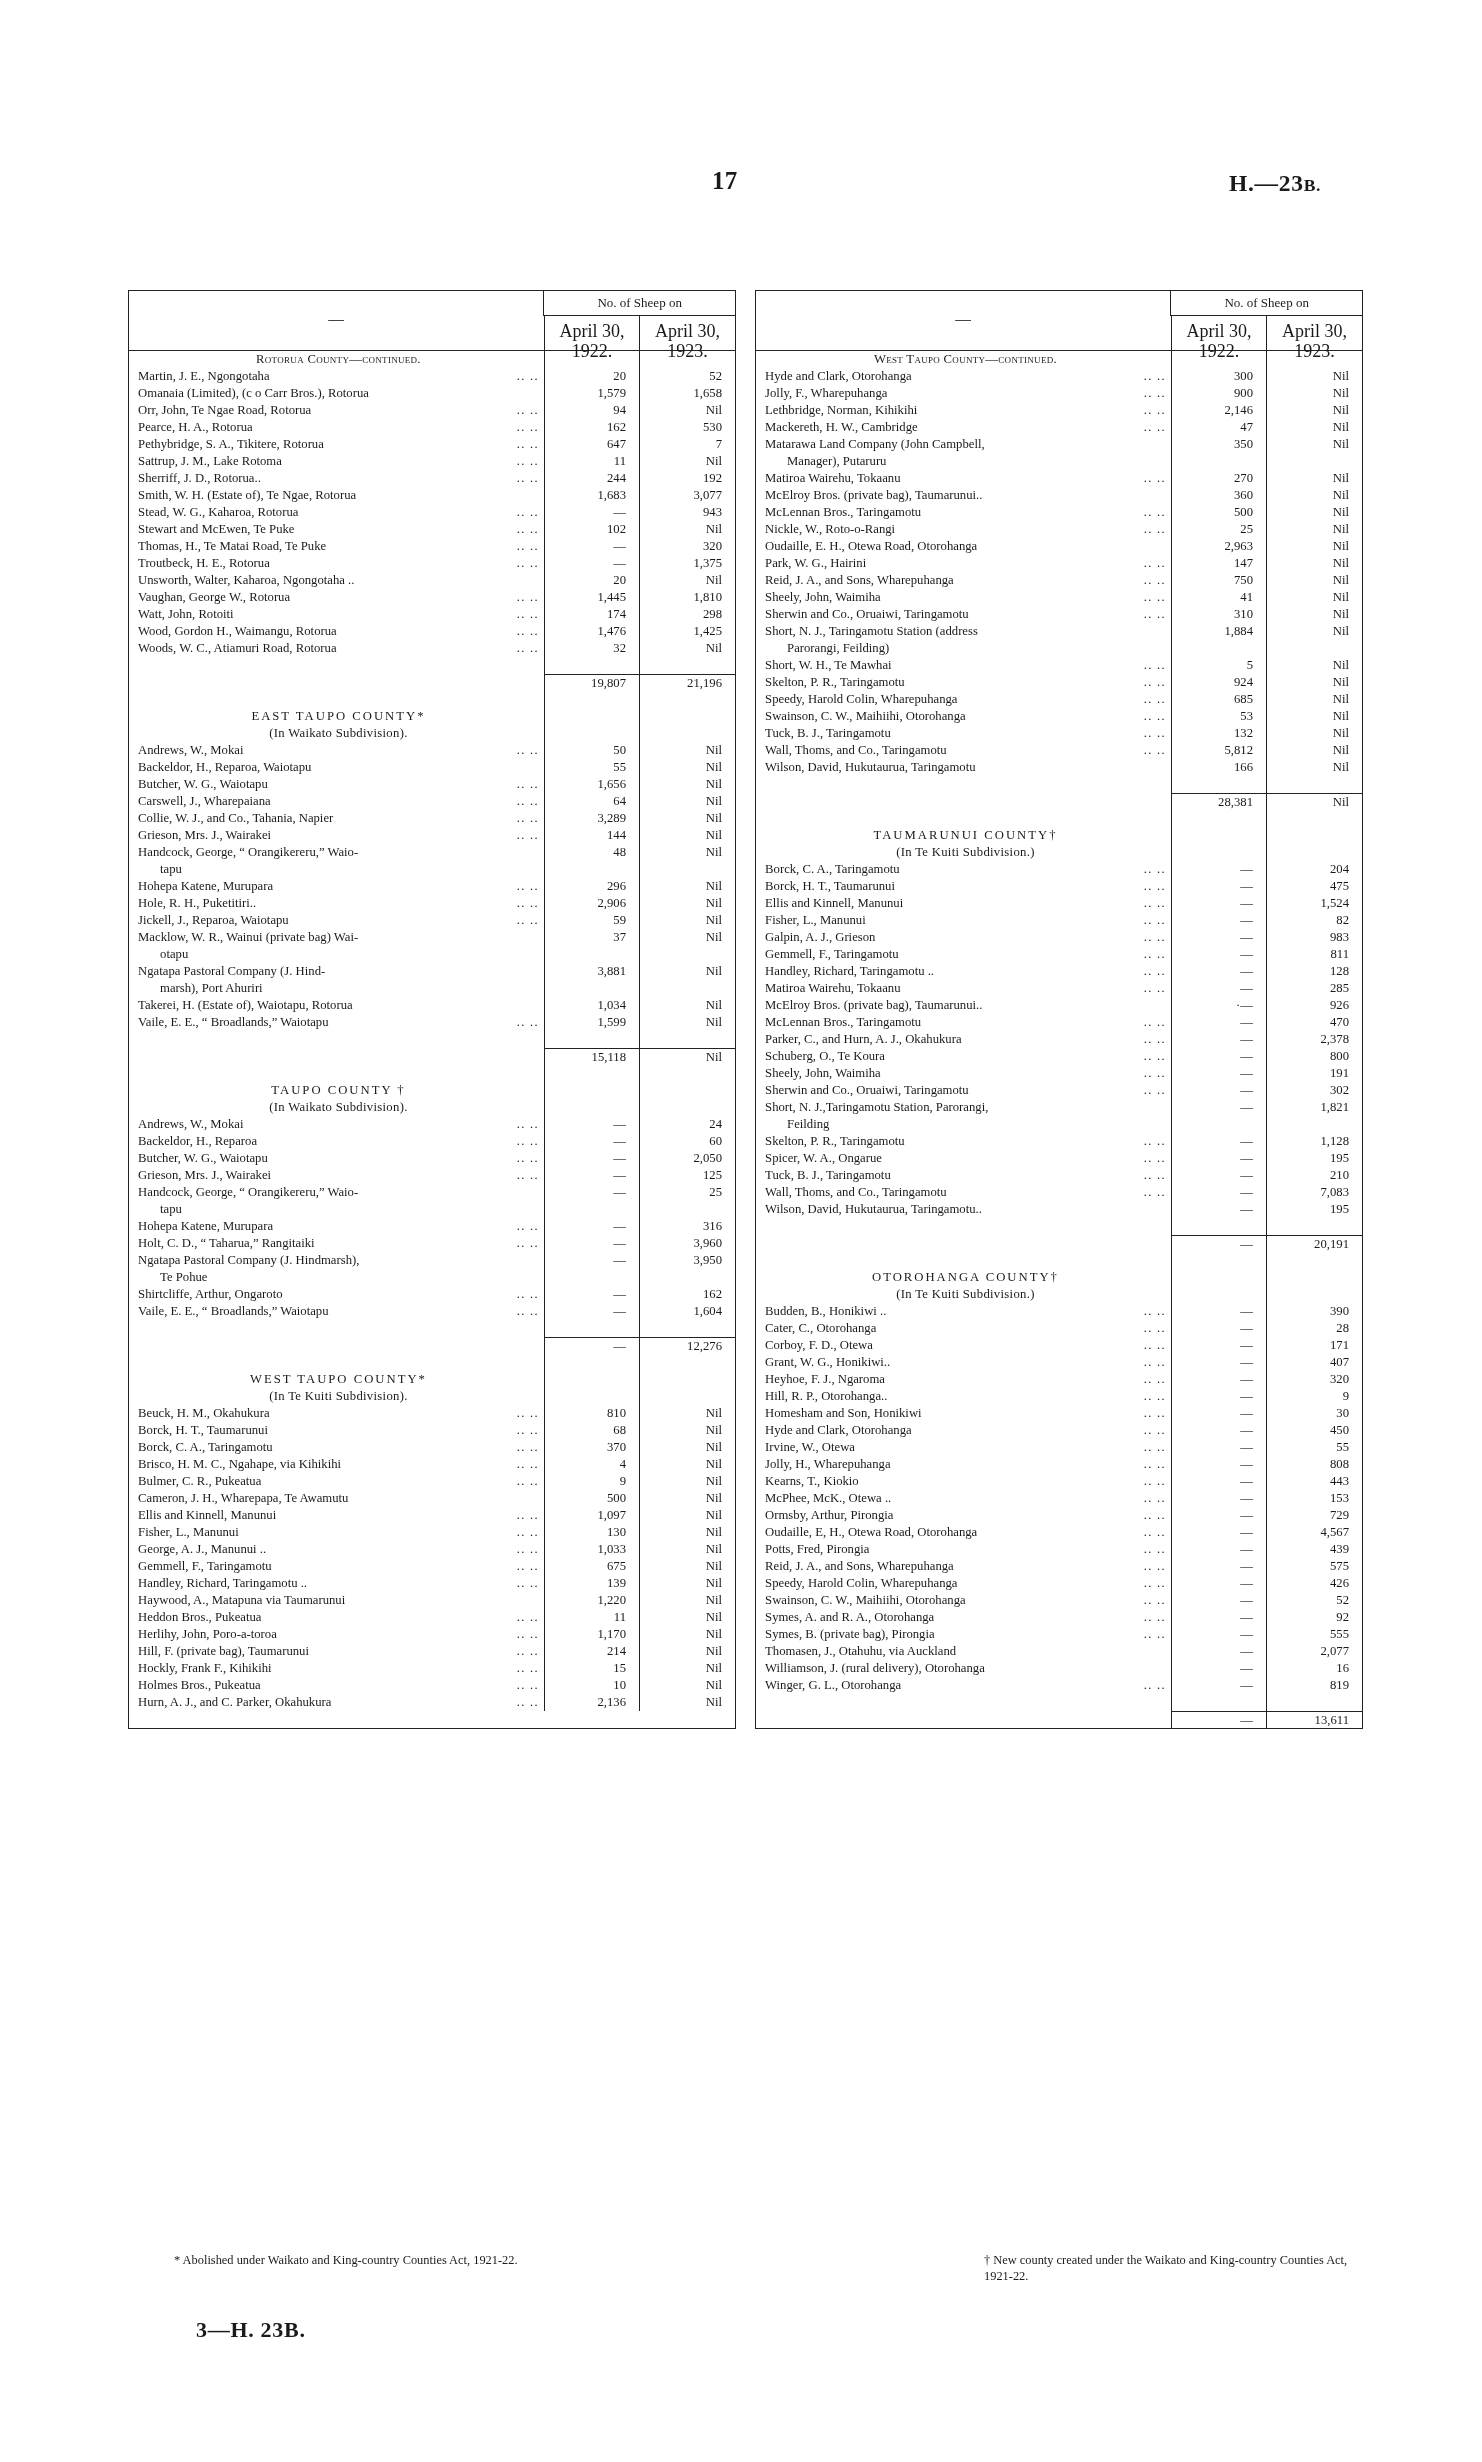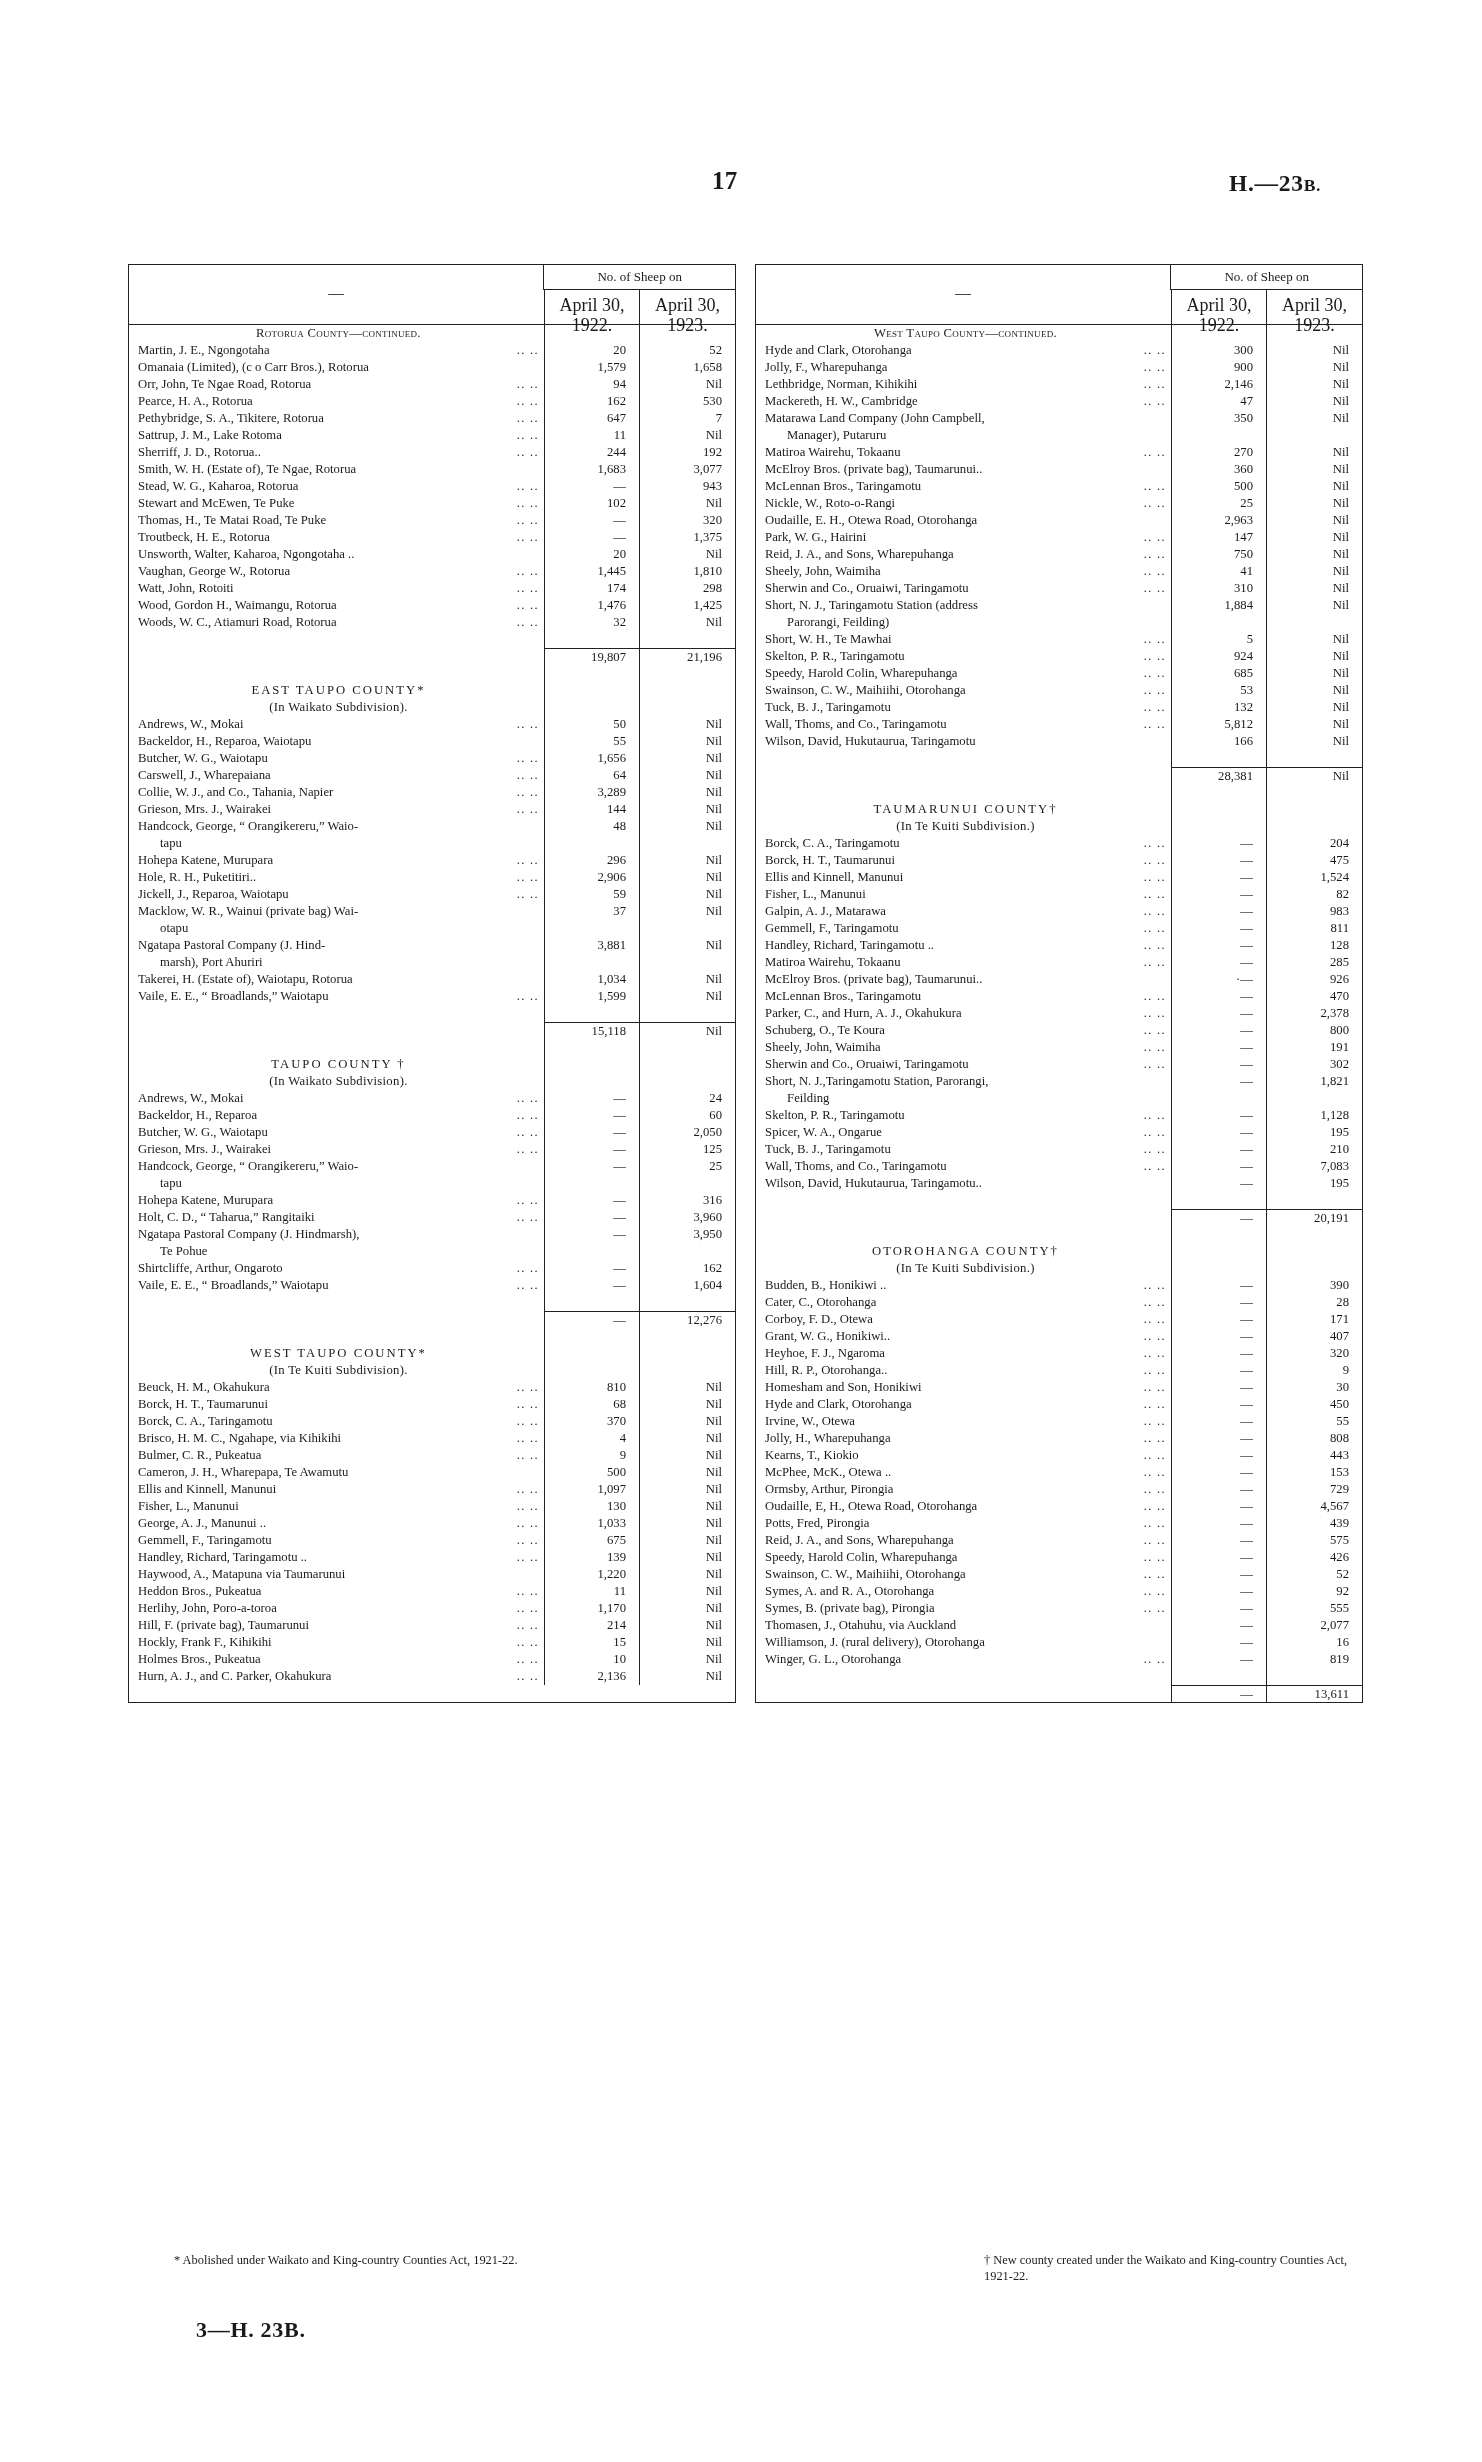--- a/index.html
+++ b/index.html
@@ -55,21 +55,21 @@
     text-align: center;
     font-size: 19.6px;
     letter-spacing: 0.8px;
     font-weight: bold;
   }
   .doc-title i { font-weight: normal; font-style: italic; letter-spacing: 0.1px;}
 
   
   .tables {
     position: absolute;
-    top: 264px;
+    top: 290px;
     left: 128px;
     width: 1235px;
     display: flex;
     justify-content: space-between;
   }
   .tbl {
     border: 1.3px solid #222;
     box-sizing: border-box;
     font-size: 12.7px;
     line-height: 1.0;
@@ -1100,21 +1100,21 @@
           <div class="r">
             <div class="c-name">
               <span class="nm">Fisher, L., Manunui</span>
               <span class="dots">.. ..</span>
             </div>
             <div class="c-v1">—</div>
             <div class="c-v2">82</div>
           </div>
           <div class="r">
             <div class="c-name">
-              <span class="nm">Galpin, A. J., Matarawa</span>
+              <span class="nm">Galpin, A. J., Grieson</span>
               <span class="dots">.. ..</span>
             </div>
             <div class="c-v1">—</div>
             <div class="c-v2">983</div>
           </div>
           <div class="r">
             <div class="c-name">
               <span class="nm">Gemmell, F., Taringamotu</span>
               <span class="dots">.. ..</span>
             </div>

